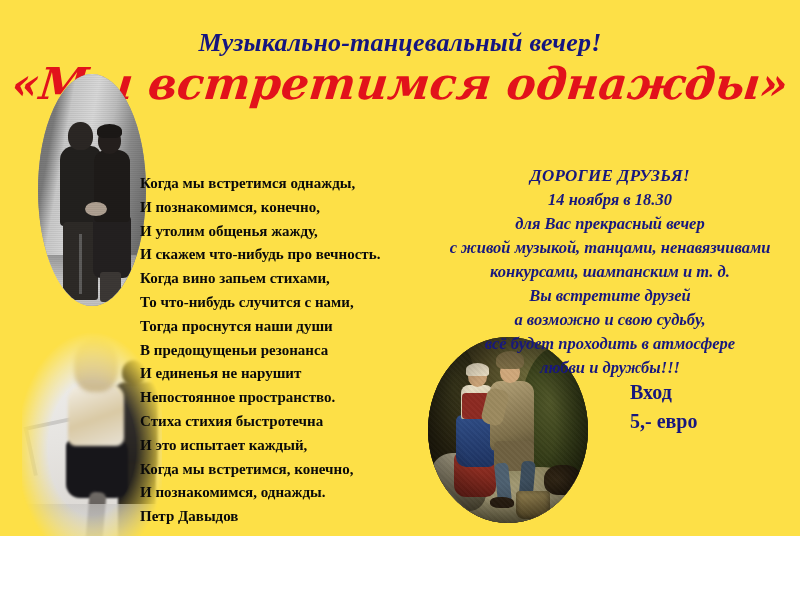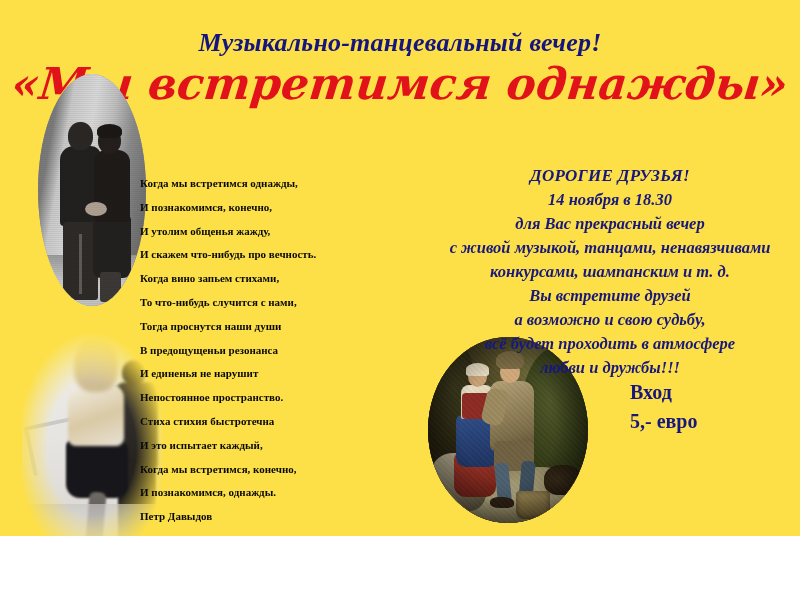--- a/index.html
+++ b/index.html
@@ -33,21 +33,21 @@
     font-size:44px;font-weight:bold;font-style:italic;
     color:#e2121b;
     white-space:nowrap;
     transform:skewX(-6deg);
   }
 
   
   #poem{
     position:absolute;left:140px;top:172px;width:300px;
     font-family:"Liberation Serif", serif;
-    font-size:11px;font-weight:bold;color:#0a0a0a;
+    font-size:15px;font-weight:bold;color:#0a0a0a;
     line-height:23.8px;
     z-index:5;
   }
   #poem .ln{white-space:nowrap;}
   #poem .author{white-space:nowrap;}
 
   
   #announce{
     position:absolute;left:420px;top:130px;width:380px;
     text-align:center;

